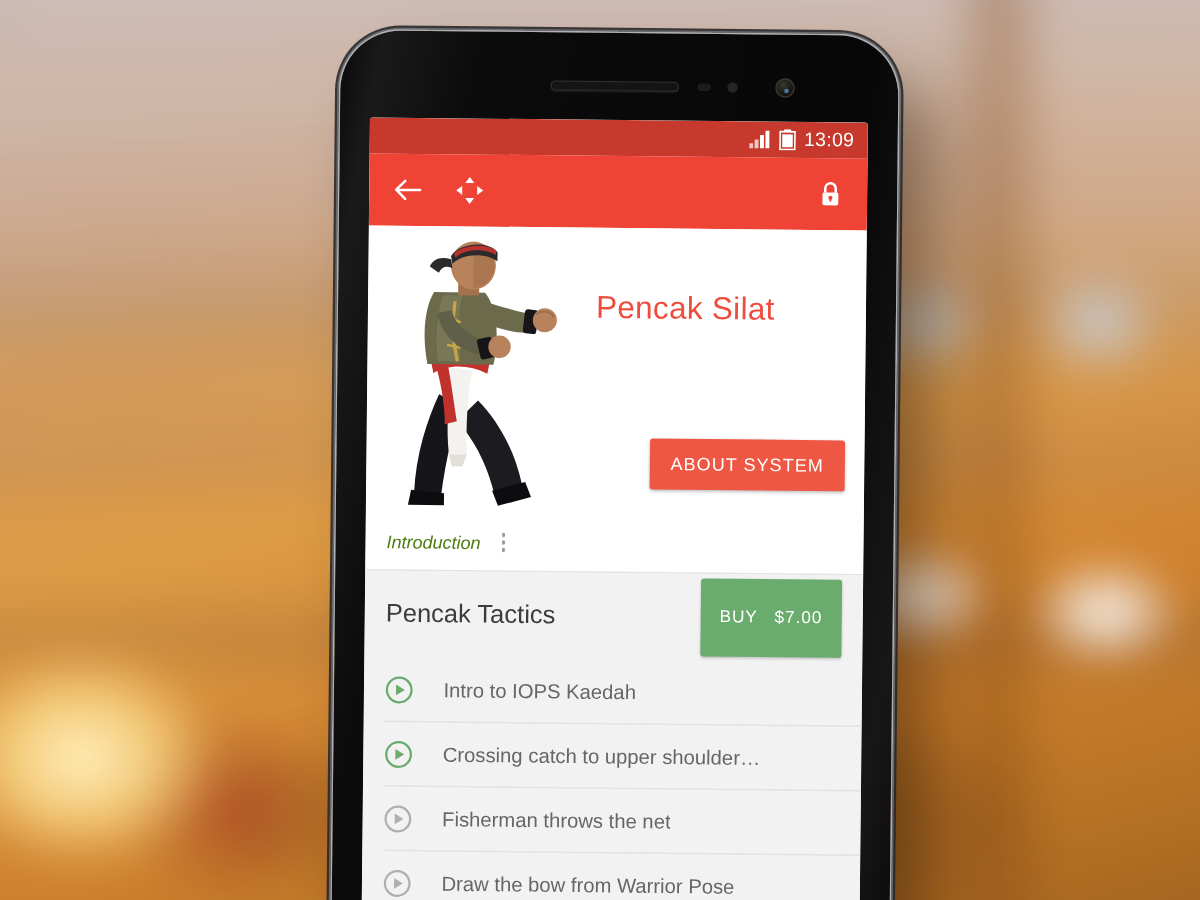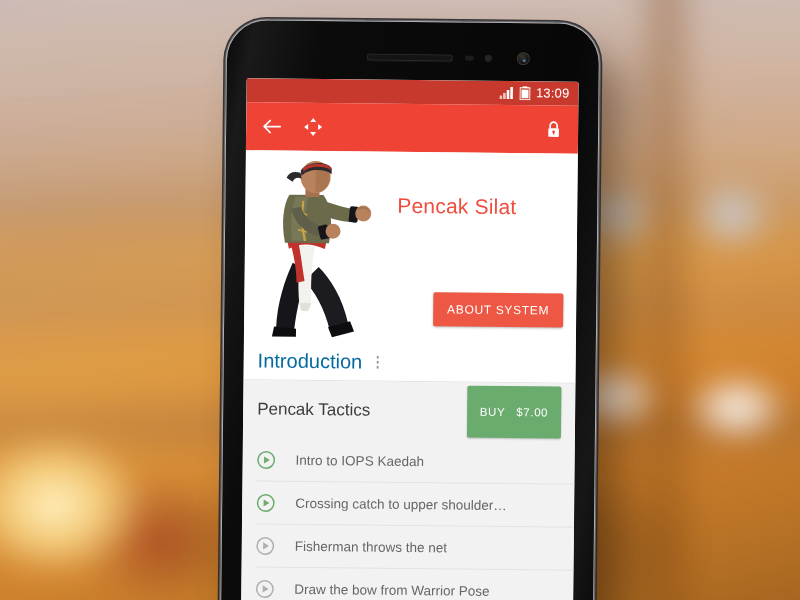--- a/index.html
+++ b/index.html
@@ -215,23 +215,24 @@
   #tab-row {
     background: #fff;
     height: 38px;
     display: flex;
     align-items: center;
     padding: 0 14px;
     gap: 11px;
     border-bottom: 1px solid #e3e3e3;
   }
   #tab-introduction {
-    color: #0369a1;
-    font-size: 20px;
+    color: #4d7c0f;
+    font-size: 12px;
     cursor: pointer;
+    font-style: italic;
   }
   #tab-overflow-btn {
     background: transparent; border: 0; cursor: pointer;
     display: flex; flex-direction: column; gap: 2.5px;
     padding: 4px 3px;
   }
   #tab-overflow-btn i {
     width: 2.5px; height: 2.5px; border-radius: 50%;
     background: #9a9a9a; display: block;
   }

